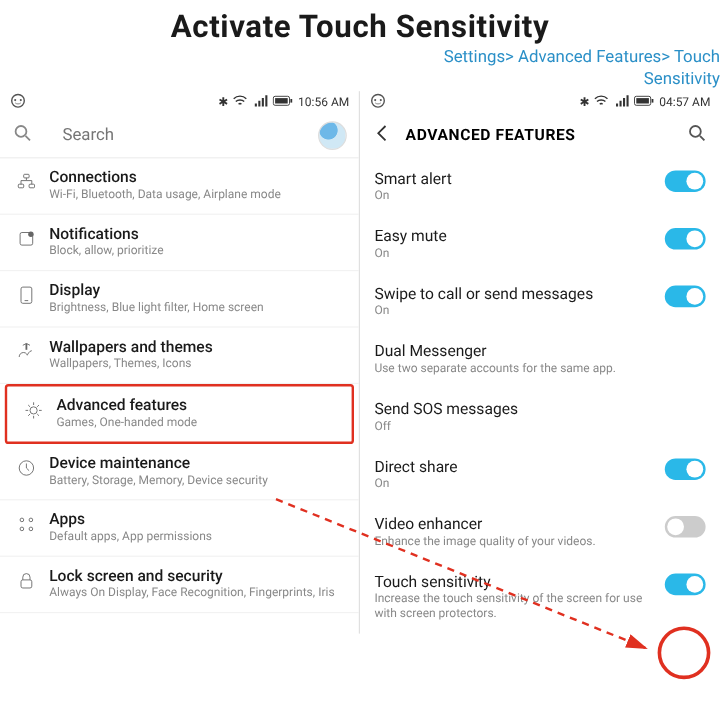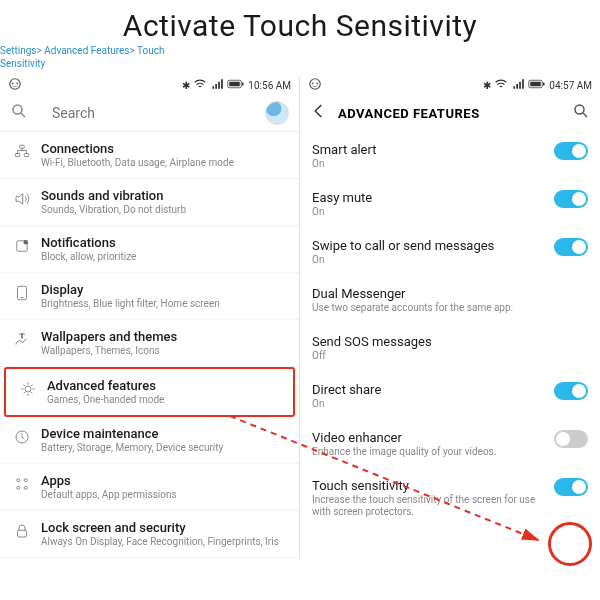--- a/index.html
+++ b/index.html
@@ -1,19 +1,19 @@
 <!DOCTYPE html>
 <html><head>
 <meta charset="utf-8">
 <style>
 * { margin:0; padding:0; box-sizing:border-box; font-family:-apple-system,BlinkMacSystemFont,"Segoe UI",Roboto,Arial,sans-serif; }
 html,body { width:600px; height:600px; background:#fff; overflow:hidden; }
 .canvas { position:relative; width:600px; height:600px; }
-.title { text-align:center; font-size:30px; font-weight:400; color:#1a1a1a; padding-top:8px; letter-spacing:0.5px; }
-.breadcrumb { text-align:left; font-size:10px; color:#2a8fc7; margin-top:1px; line-height:1.3; }
+.title { text-align:center; font-size:26px; font-weight:700; color:#1a1a1a; padding-top:8px; letter-spacing:0.5px; }
+.breadcrumb { text-align:right; font-size:14px; color:#2a8fc7; margin-top:1px; line-height:1.3; }
 .phones { display:flex; position:absolute; top:76px; left:0; width:600px; }
 .phone { width:300px; background:#fff; }
 .phone.left { border-right:1px solid #e0e0e0; }
 .status { display:flex; justify-content:space-between; align-items:center; padding:3px 8px; font-size:10px; color:#333; height:18px; }
 .status-left { display:flex; gap:2px; align-items:center; }
 .status-right { display:flex; gap:3px; align-items:center; }
 .search-row { display:flex; align-items:center; padding:5px 10px; gap:24px; border-bottom:1px solid #eee; height:38px; }
 .search-input { flex:1; border:none; outline:none; font-size:14px; color:#888; background:transparent; }
 .avatar { width:24px; height:24px; border-radius:50%; background:radial-gradient(circle at 35% 30%,#6db8e8 35%,#d0e8f5 38%,#d0e8f5 60%); border:1px solid #ddd; }
 .hdr { display:flex; align-items:center; padding:8px 10px; gap:10px; height:38px; }
@@ -103,32 +103,20 @@
               </svg>
             </div>
     <div class="txt">
       <div class="ttl">Connections</div>
       <div class="sub">Wi-Fi, Bluetooth, Data usage, Airplane mode</div>
     </div>
           </div>
           <div class="item">
             <div class="iconcol">
               <svg viewBox="0 0 24 24">
-                <path d="M4 9v6h4l5 4V5L8 9z" fill="none" stroke="#666"></path>
-                <path d="M16 8c2 2 2 6 0 8M18 5c4 4 4 10 0 14" fill="none" stroke="#666"></path>
-              </svg>
-            </div>
-    <div class="txt">
-      <div class="ttl">Sounds and vibration</div>
-      <div class="sub">Sounds, Vibration, Do not disturb</div>
-    </div>
-          </div>
-          <div class="item">
-            <div class="iconcol">
-              <svg viewBox="0 0 24 24">
                 <rect x="5" y="5" width="14" height="14" rx="2" fill="none" stroke="#666"></rect>
                 <circle cx="17" cy="7" r="3" fill="#666"></circle>
               </svg>
             </div>
     <div class="txt">
       <div class="ttl">Notifications</div>
       <div class="sub">Block, allow, prioritize</div>
     </div>
           </div>
           <div class="item">

